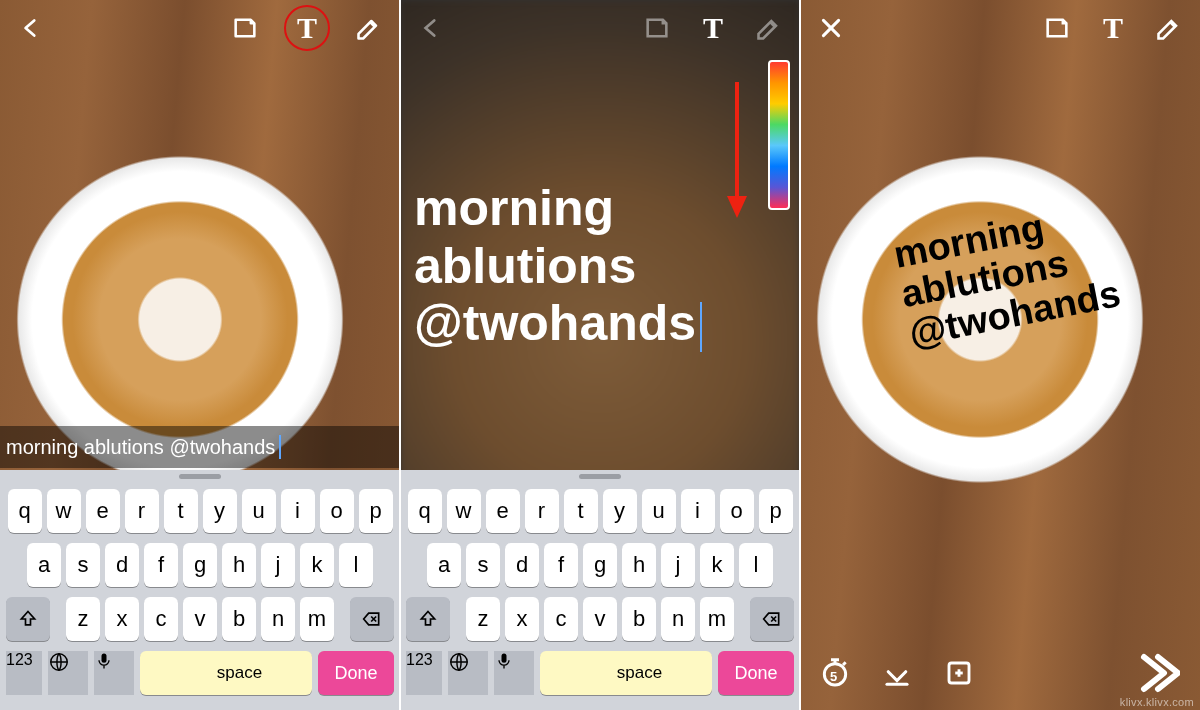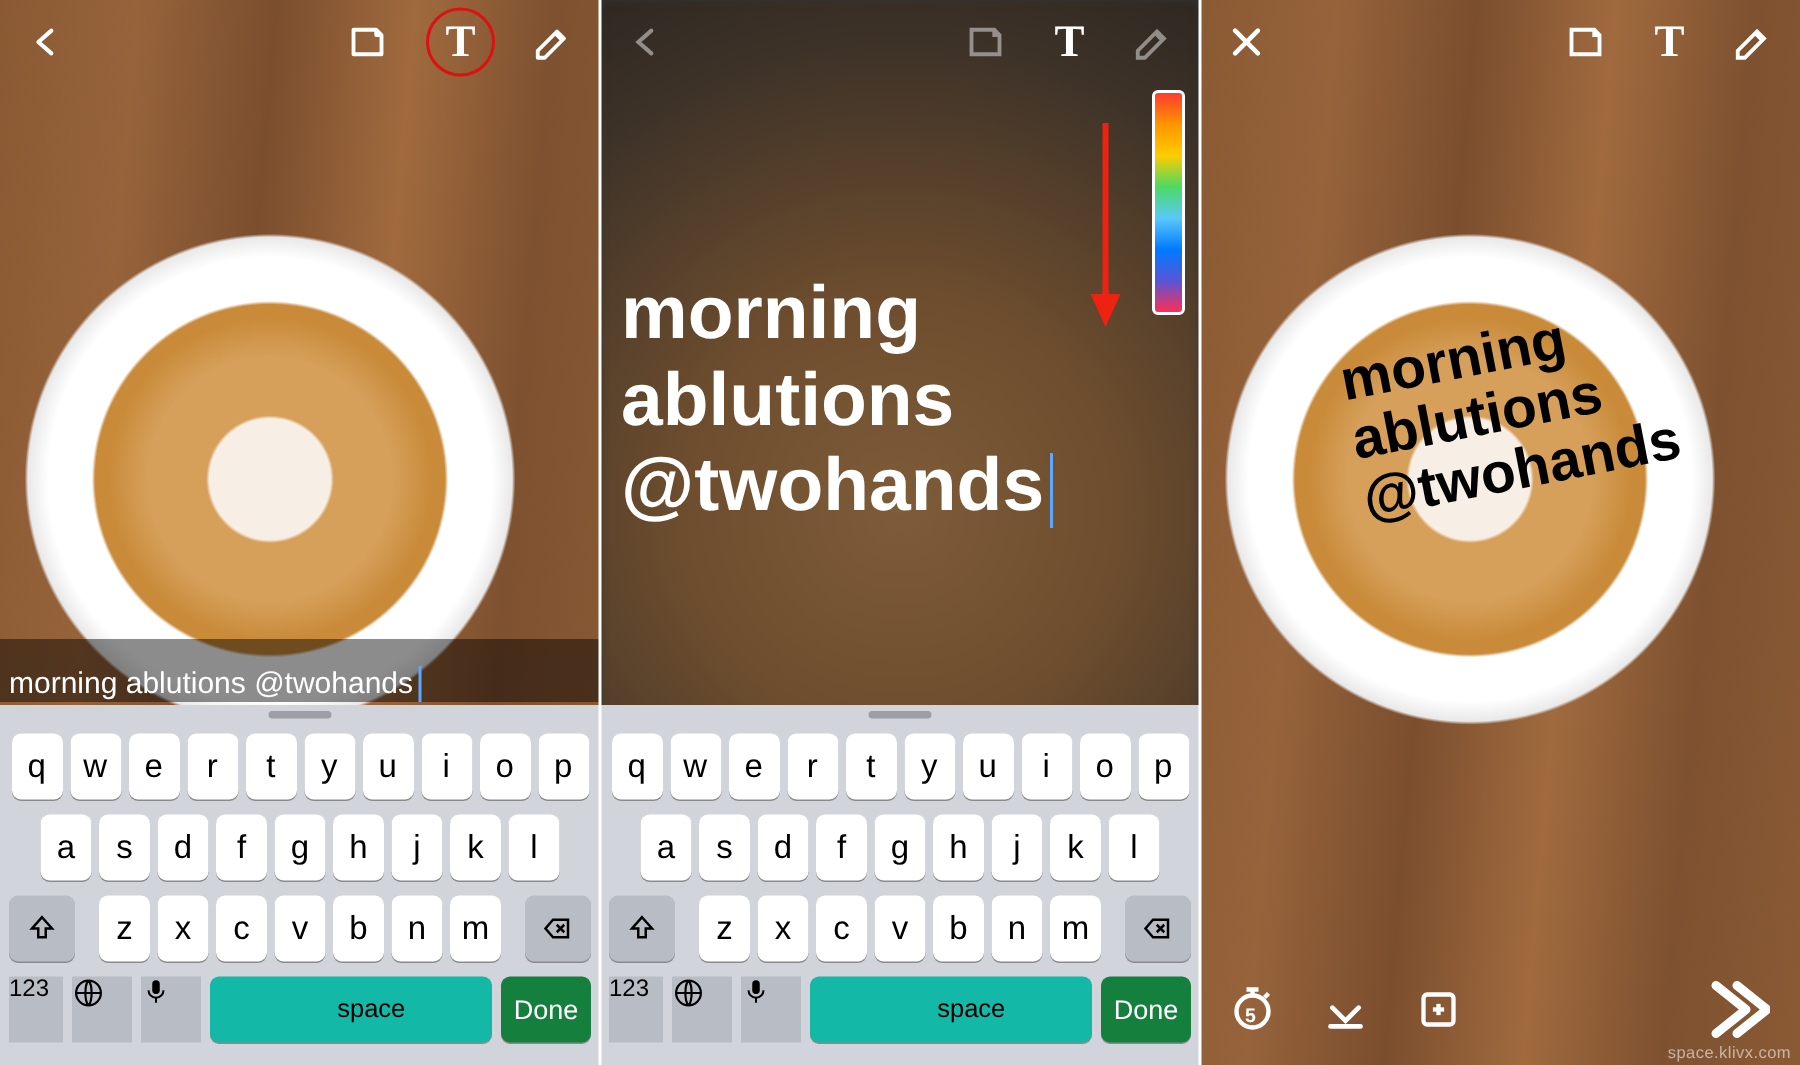--- a/index.html
+++ b/index.html
@@ -27,21 +27,21 @@
   .topbar { position:absolute; top:0; left:0; right:0; height:56px; display:flex; align-items:center; justify-content:space-between; padding:0 14px; z-index:5;}
   .topbar .tools { display:flex; align-items:center; gap:22px; }
   .icon { width:34px; height:34px; display:flex; align-items:center; justify-content:center; color:#fff; }
   .txt-icon { font: 700 30px/1 "Times New Roman", serif; color:#fff; }
 
   .circle-red { border:2.5px solid #d11; border-radius:50%; width:46px; height:46px; display:flex; align-items:center; justify-content:center; }
 
   
   .caption-bar {
     position:absolute; left:0; right:0; bottom:242px; height:42px;
-    background:rgba(0,0,0,0.45); display:flex; align-items:flex-end;
+    background:rgba(0,0,0,0.45); display:flex; align-items:center;
     color:#fff; font-size:20px; padding:0 6px; z-index:4;
   }
   .caret { display:inline-block; width:2px; height:24px; background:#5ea7ff; margin-left:4px; vertical-align:middle;}
 
   
   .bigtext { position:absolute; left:14px; right:10px; top:180px; z-index:4;
     color:#fff; font: 600 50px/1.15 -apple-system, "Helvetica Neue", Arial, sans-serif; }
   .bigtext .caret { height:50px; }
 
   
@@ -73,22 +73,22 @@
     font-size:22px; color:#000; background:#fff;
     box-shadow:0 1px 0 rgba(0,0,0,0.35);
   }
   .key { width:34px; }
   .key-sys { width:44px; background:#b8bcc4; font-size:18px;}
   .key-sys svg { width:20px; height:20px; }
   .krow.shiftrow { gap:5px; padding:0 2px; justify-content:space-between; }
   .krow.shiftrow .mid { display:flex; gap:5px; }
   .key-123 { width:36px; background:#b8bcc4; font-size:16px;}
   .key-globe, .key-mic { width:40px; background:#b8bcc4;}
-  .key-space { flex:1; background:#14b8a6; font-size:17px;padding-left:27px;}
-  .key-done { width:60px; background:#15803d; color:#fff; font-size:18px;}
+  .key-space { flex:1; background:#fef9c3; font-size:17px;padding-left:27px;}
+  .key-done { width:76px; background:#ec4899; color:#fff; font-size:18px;}
   .krow.bottom { gap:6px; padding:0 2px;}
 
   .watermark { position:absolute; right:6px; bottom:2px; z-index:20; color:rgba(255,255,255,0.55); font:11px Arial,sans-serif; letter-spacing:0.3px;}
   .divider { position:absolute; top:0; bottom:0; width:2px; background:#fff; z-index:30;}
 </style>
 </head>
 <body>
 
 <div class="triptych">
 
@@ -360,16 +360,16 @@
         </div>
       </div>
       <div class="send">
         <svg viewBox="0 0 24 24" width="48" height="48" fill="none" stroke="#fff" stroke-width="3" stroke-linejoin="round" stroke-linecap="round">
             <polyline points="6 4 16 12 6 20"></polyline>
             <polyline points="13 4 23 12 13 20"></polyline>
           </svg>
       </div>
     </div>
 
-    <div class="watermark">space.klivx.com</div>
+    <div class="watermark">klivx.klivx.com</div>
   </div>
 
 </div>
 
 </body></html>

